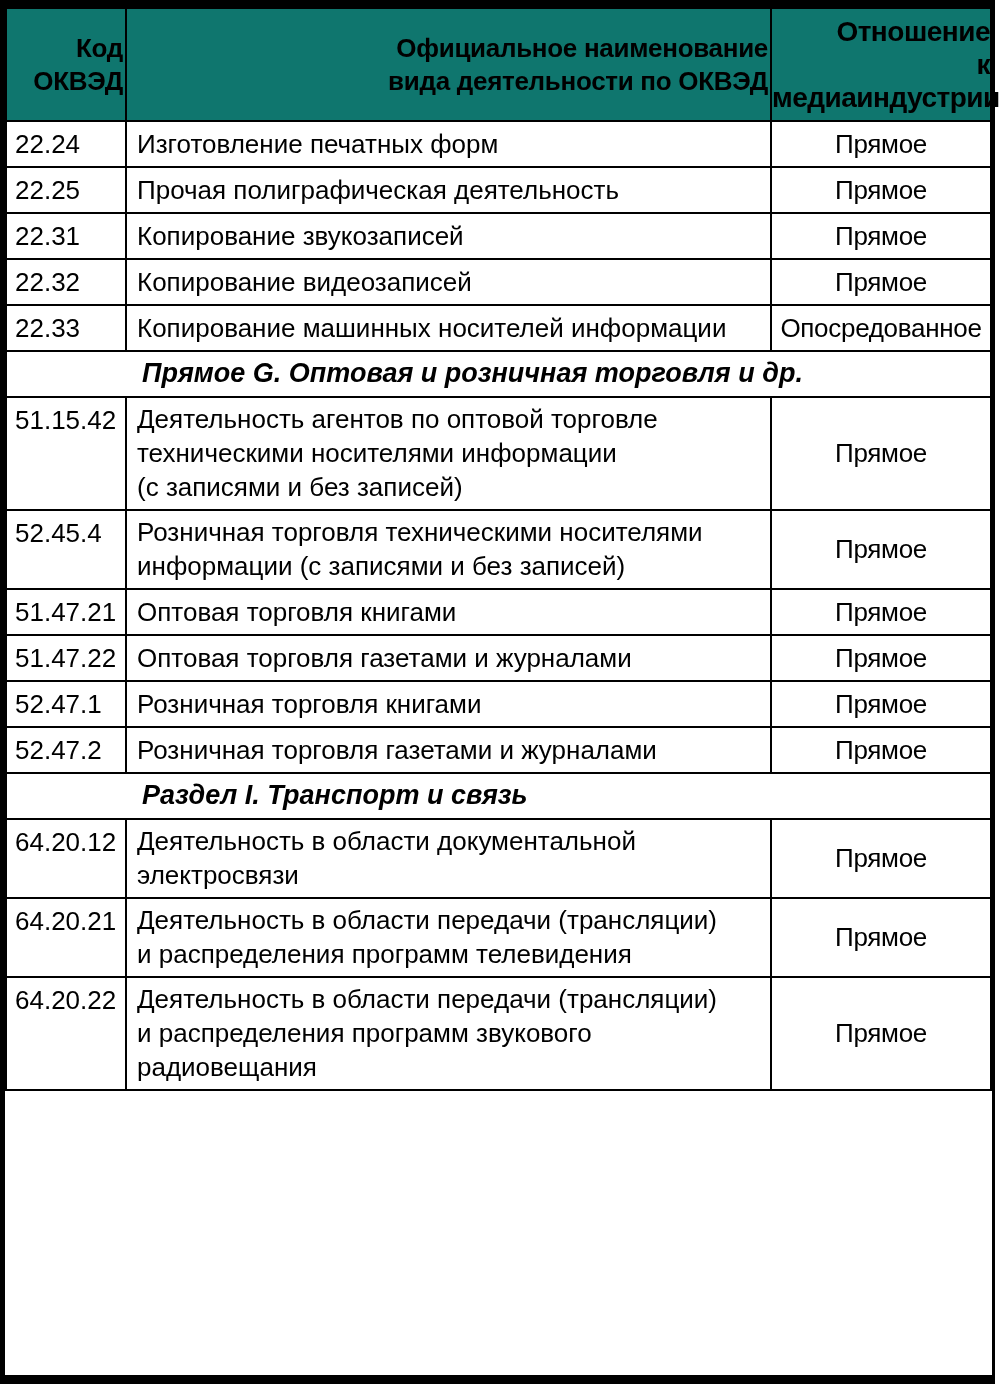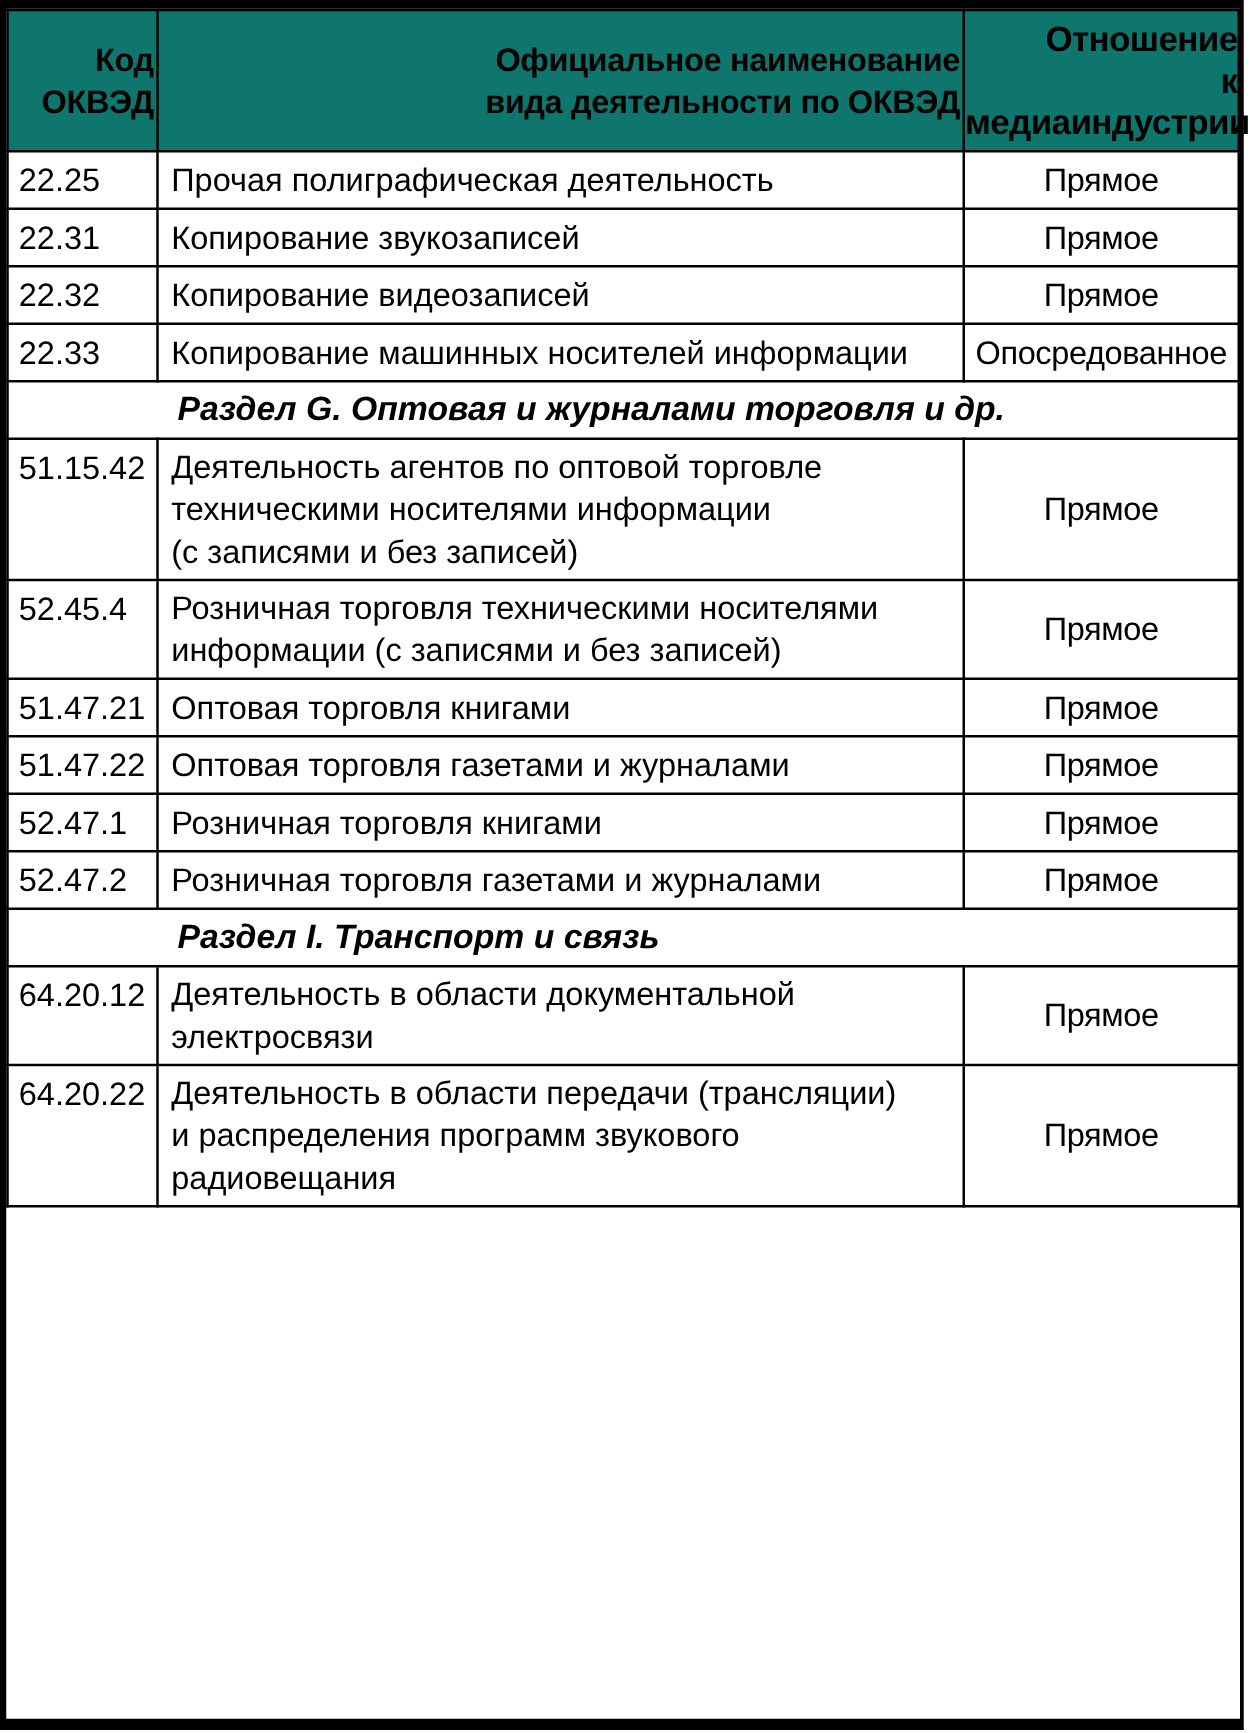--- a/index.html
+++ b/index.html
@@ -96,41 +96,46 @@
         <th>Код
 ОКВЭД</th>
         <th>Официальное наименование
 вида деятельности по ОКВЭД</th>
         <th class="relation-head">Отношение
 к медиаиндустрии</th>
       </tr>
     </thead>
     <tbody id="table-body">
         <tr>
+          <td class="code-cell">22.24</td>
+          <td class="name-cell">Изготовление печатных форм</td>
+          <td class="relation-cell">Прямое</td>
+        </tr>
+        <tr>
           <td class="code-cell">22.25</td>
           <td class="name-cell">Прочая полиграфическая деятельность</td>
           <td class="relation-cell">Прямое</td>
         </tr>
         <tr>
           <td class="code-cell">22.31</td>
           <td class="name-cell">Копирование звукозаписей</td>
           <td class="relation-cell">Прямое</td>
         </tr>
         <tr>
           <td class="code-cell">22.32</td>
           <td class="name-cell">Копирование видеозаписей</td>
           <td class="relation-cell">Прямое</td>
         </tr>
         <tr>
           <td class="code-cell">22.33</td>
           <td class="name-cell">Копирование машинных носителей информации</td>
           <td class="relation-cell">Опосредованное</td>
         </tr>
         <tr class="section-row">
-          <td colspan="3">Раздел G. Оптовая и журналами торговля и др.</td>
+          <td colspan="3">Прямое G. Оптовая и розничная торговля и др.</td>
         </tr>
         <tr>
           <td class="code-cell">51.15.42</td>
           <td class="name-cell">Деятельность агентов по оптовой торговле
 техническими носителями информации
 (с записями и без записей)</td>
           <td class="relation-cell">Прямое</td>
         </tr>
         <tr>
           <td class="code-cell">52.45.4</td>
@@ -161,20 +166,26 @@
         <tr class="section-row">
           <td colspan="3">Раздел I. Транспорт и связь</td>
         </tr>
         <tr>
           <td class="code-cell">64.20.12</td>
           <td class="name-cell">Деятельность в области документальной
 электросвязи</td>
           <td class="relation-cell">Прямое</td>
         </tr>
         <tr>
+          <td class="code-cell">64.20.21</td>
+          <td class="name-cell">Деятельность в области передачи (трансляции)
+и распределения программ телевидения</td>
+          <td class="relation-cell">Прямое</td>
+        </tr>
+        <tr>
           <td class="code-cell">64.20.22</td>
           <td class="name-cell">Деятельность в области передачи (трансляции)
 и распределения программ звукового
 радиовещания</td>
           <td class="relation-cell">Прямое</td>
         </tr>
       </tbody>
   </table>
 </div>
 

